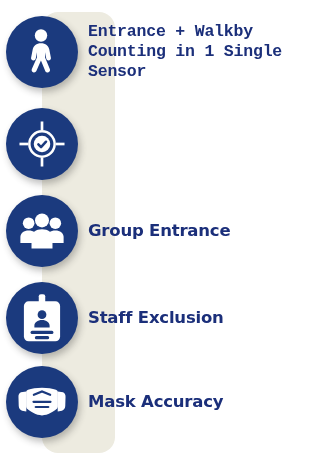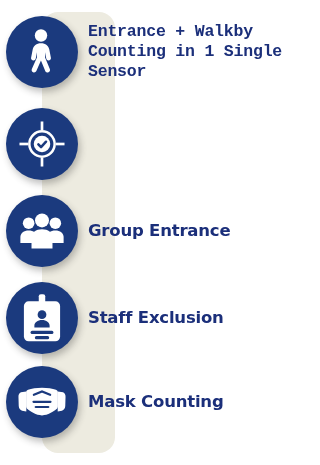--- a/index.html
+++ b/index.html
@@ -157,16 +157,16 @@
             <path d="M26 2.5c-5.9 0-11.4 1-15.1 2.2-1.3.4-2.1 1.5-2.1 2.8v15.2c0 1.2.5 2.3 1.4 3 3.3 2.6 9.3 6.8 15.8 6.8s12.5-4.2 15.8-6.8c.9-.7 1.4-1.8 1.4-3V7.5c0-1.3-.8-2.4-2.1-2.8C37.4 3.5 31.9 2.5 26 2.5z"></path>
           </g>
           <g stroke="#1b3a7e" stroke-width="2.4" stroke-linecap="round" fill="none">
             <path d="M17.2 10.2L26 6.6l8.8 3.6"></path>
             <path d="M16.8 17.8h18.4"></path>
             <path d="M19.2 23.4h13.6"></path>
           </g>
         </svg>
       </span>
     </div>
-    <div class="feature-label">Mask Counting</div>
+    <div class="feature-label">Mask Accuracy</div>
   </div>
 
 </div>
 
 </body></html>

